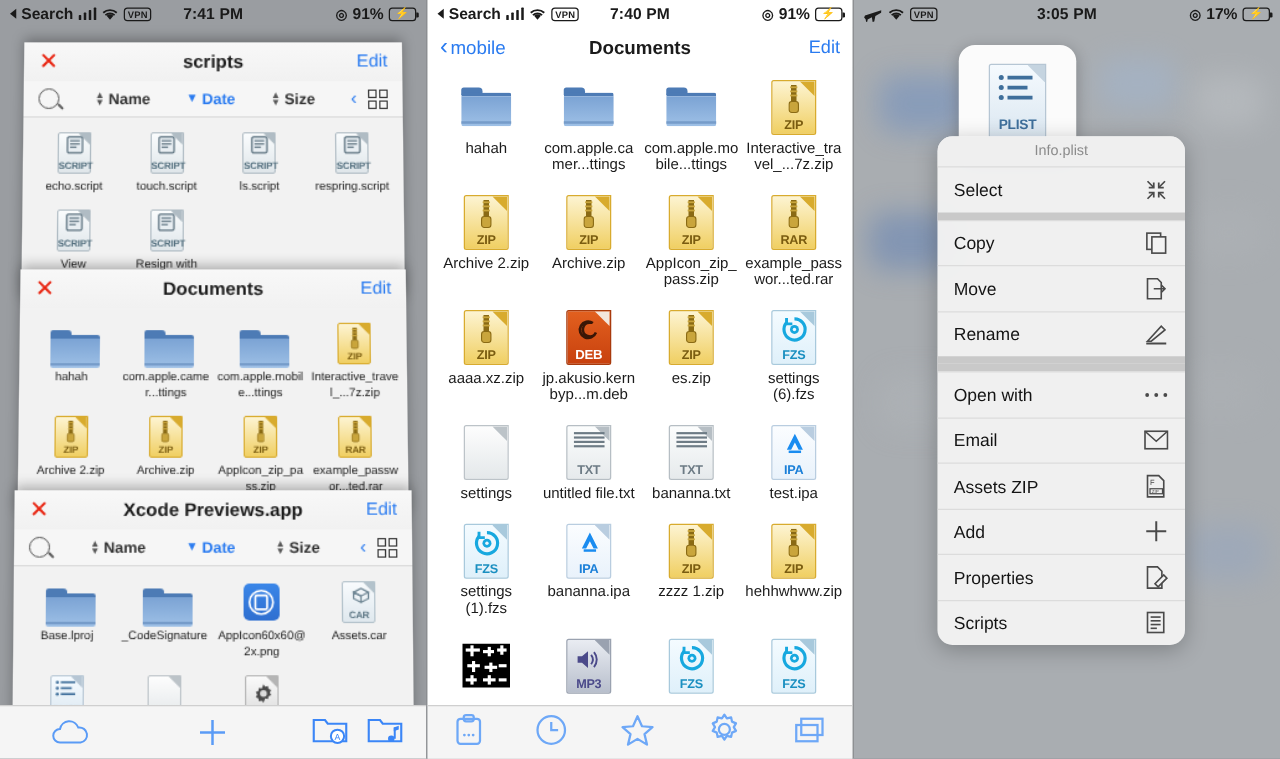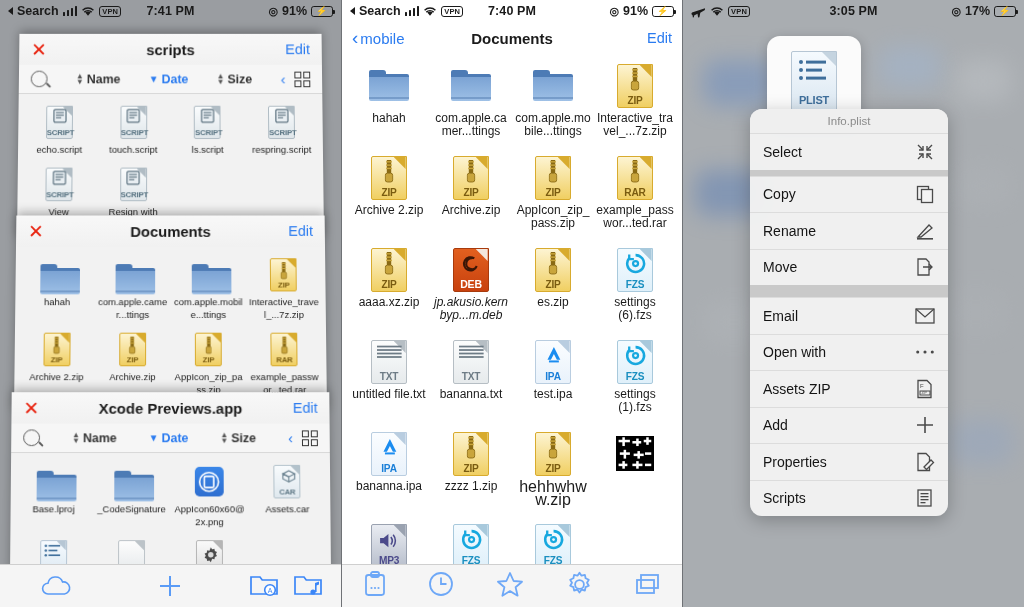--- a/index.html
+++ b/index.html
@@ -815,21 +815,21 @@
     <div class="fileitem">
       <div class="ico" style="width:44px;height:44px;">
         <div class="doc" style="width:35.2px;height:44px;background:linear-gradient(#e2601f,#c8410e);border:1px solid #a83a0c;">
           <div class="fold" style="width:11.88px;height:11.88px;background:#f3e6dc;clip-path:polygon(0 0,100% 100%,100% 0);"></div>
           <svg width="22" height="22" viewBox="0 0 20 20" style="position:absolute;left:5.720000000000001px;top:4.84px;">
             <path d="M13 4 a6 6 0 1 0 2.2 7 a5 5 0 1 1 -4-7.2" fill="none" stroke="#3a1606" stroke-width="1.9"></path>
           </svg>
           <div class="lbl" style="color:#fff;font-size:10.559999999999999px;">DEB</div>
         </div>
             </div>
-      <div class="fname" style="font-size:12px;font-style:italic;">jp.akusio.kernbyp...m.deb</div>
+      <div class="fname" style="font-size:12px;">jp.akusio.kernbyp...m.deb</div>
     </div>
     <div class="fileitem">
 
     <div class="ico" style="width:44px;height:44px;">
       <div class="doc" style="width:35.2px;height:44;background:linear-gradient(#fdf4d2,#f0cf62);border:1px solid #d8ab2e;height:44px;">
         <div class="fold" style="width:11.88px;height:11.88px;background:#d8ab2e;
              clip-path:polygon(0 0,100% 100%,100% 0);"></div>
         <svg width="8.8" height="24.200000000000003" viewBox="0 0 8 22" style="position:absolute;left:50%;top:3px;transform:translateX(-50%);">
            <rect x="2" y="0" width="4" height="12" fill="#8a6a14"></rect>
            <rect x="1.4" y="1" width="5.2" height="1.3" fill="#c9a53c"></rect>
@@ -851,20 +851,31 @@
         <svg width="21.119999999999997" height="21.119999999999997" viewBox="0 0 20 20" style="position:absolute;left:7.04px;top:4.4px;">
            <path d="M10 2 a8 8 0 1 1-6 2.8" fill="none" stroke="#17a8df" stroke-width="2.4"></path>
            <path d="M4 1.4 l0 4.4 l4.4 0" fill="none" stroke="#17a8df" stroke-width="2.2"></path>
            <circle cx="10" cy="10" r="3.4" fill="#17a8df"></circle>
                   <circle cx="10" cy="10" r="1.3" fill="#eaf6fd"></circle>
          </svg>
         <div class="lbl" style="color:#1a8fc0;font-size:10.120000000000001px;">FZS</div>
       </div>
     </div>
       <div class="fname" style="font-size:12px;">settings (6).fzs</div>
+    </div>
+    <div class="fileitem">
+
+    <div class="ico" style="width:44px;height:44px;">
+      <div class="doc" style="width:35.2px;height:44;background:linear-gradient(#fdfdfd,#e4e8ea);border:1px solid #bcc3c8;height:44px;">
+        <div class="fold" style="width:11.88px;height:11.88px;background:#bcc3c8;
+             clip-path:polygon(0 0,100% 100%,100% 0);"></div>
+
+      </div>
+    </div>
+      <div class="fname" style="font-size:12px;">settings</div>
     </div>
     <div class="fileitem">
 
     <div class="ico" style="width:44px;height:44px;">
       <div class="doc" style="width:35.2px;height:44;background:linear-gradient(#fcfdfd,#e6eaec);border:1px solid #b6bec4;height:44px;">
         <div class="fold" style="width:11.88px;height:11.88px;background:#b6bec4;
              clip-path:polygon(0 0,100% 100%,100% 0);"></div>
         <svg width="24.64" height="19.8" viewBox="0 0 24 18" style="position:absolute;left:4.84px;top:4.4px;">
            <g fill="#6d7b85">
                     <rect y="0" width="24" height="1.7"></rect>
@@ -971,21 +982,21 @@
         <svg width="8.8" height="24.200000000000003" viewBox="0 0 8 22" style="position:absolute;left:50%;top:3px;transform:translateX(-50%);">
            <rect x="2" y="0" width="4" height="12" fill="#8a6a14"></rect>
            <rect x="1.4" y="1" width="5.2" height="1.3" fill="#c9a53c"></rect>
            <rect x="1.4" y="4" width="5.2" height="1.3" fill="#c9a53c"></rect>
            <rect x="1.4" y="7" width="5.2" height="1.3" fill="#c9a53c"></rect>
            <rect x="0.6" y="12" width="6.8" height="8" rx="2" fill="#c9a53c" stroke="#8a6a14" stroke-width=".8"></rect>
          </svg>
         <div class="lbl" style="color:#7a5c10;font-size:10.120000000000001px;">ZIP</div>
       </div>
     </div>
-      <div class="fname" style="font-size:16px;">hehhwhww.zip</div>
+      <div class="fname" style="font-size:12px;">hehhwhww.zip</div>
     </div>
     <div class="fileitem">
       <div class="ico" style="width:44px;height:44px;">
         <div style="width:37.839999999999996px;height:35.2px;margin:3.52px auto;background:#000;position:relative;overflow:hidden;">
           <svg width="100%" height="100%" viewBox="0 0 30 28">
             <g fill="#fff">
               <rect x="2" y="3" width="9" height="2"></rect>
                     <rect x="5" y="1" width="2" height="7"></rect>
               <rect x="13" y="4" width="7" height="2"></rect>
                     <rect x="16" y="2" width="2" height="6"></rect>
@@ -1163,61 +1174,61 @@
       <span>Copy</span>
       <span class="gap"></span>
       <span class="ctx-ic">
               <svg width="20" height="20" viewBox="0 0 20 20">
                 <rect x="2.5" y="2.5" width="11" height="13" fill="none" stroke="#4a4a4a" stroke-width="1.3"></rect>
                 <rect x="6.5" y="5.5" width="11" height="13" fill="#f2f2f2" stroke="#4a4a4a" stroke-width="1.3"></rect>
               </svg>
             </span>
     </div>
     <div class="ctx-row">
+      <span>Move</span>
+      <span class="gap"></span>
+      <span class="ctx-ic">
+              <svg width="20" height="20" viewBox="0 0 20 20">
+                <path d="M3 2 h8 l3 3 v13 H3 Z" fill="none" stroke="#4a4a4a" stroke-width="1.3"></path>
+                <path d="M8 10 h9 m-3-3 3 3 -3 3" fill="none" stroke="#4a4a4a" stroke-width="1.3"></path>
+              </svg>
+            </span>
+    </div>
+    <div class="ctx-row">
       <span>Rename</span>
       <span class="gap"></span>
       <span class="ctx-ic">
               <svg width="20" height="20" viewBox="0 0 20 20">
                 <path d="M3 16 L14 4 l3 3 L6 16 Z" fill="none" stroke="#4a4a4a" stroke-width="1.3"></path>
                 <rect x="2" y="17" width="16" height="1.6" fill="#4a4a4a"></rect>
               </svg>
             </span>
     </div>
-    <div class="ctx-row">
-      <span>Move</span>
-      <span class="gap"></span>
-      <span class="ctx-ic">
-              <svg width="20" height="20" viewBox="0 0 20 20">
-                <path d="M3 2 h8 l3 3 v13 H3 Z" fill="none" stroke="#4a4a4a" stroke-width="1.3"></path>
-                <path d="M8 10 h9 m-3-3 3 3 -3 3" fill="none" stroke="#4a4a4a" stroke-width="1.3"></path>
-              </svg>
-            </span>
-    </div>
           <div class="ctx-sep"></div>
           <div class="ctx-sep"></div>
-    <div class="ctx-row">
-      <span>Email</span>
-      <span class="gap"></span>
-      <span class="ctx-ic">
-              <svg width="20" height="16" viewBox="0 0 20 16">
-                <rect x="1" y="1" width="18" height="14" fill="none" stroke="#4a4a4a" stroke-width="1.3"></rect>
-                <path d="M1 1 L10 9 L19 1" fill="none" stroke="#4a4a4a" stroke-width="1.3"></path>
-              </svg>
-            </span>
-    </div>
     <div class="ctx-row">
       <span>Open with</span>
       <span class="gap"></span>
       <span class="ctx-ic">
               <svg width="22" height="8" viewBox="0 0 22 8">
                 <g fill="#4a4a4a">
                   <circle cx="3" cy="4" r="1.7"></circle>
                   <circle cx="11" cy="4" r="1.7"></circle>
                   <circle cx="19" cy="4" r="1.7"></circle>
                 </g>
+              </svg>
+            </span>
+    </div>
+    <div class="ctx-row">
+      <span>Email</span>
+      <span class="gap"></span>
+      <span class="ctx-ic">
+              <svg width="20" height="16" viewBox="0 0 20 16">
+                <rect x="1" y="1" width="18" height="14" fill="none" stroke="#4a4a4a" stroke-width="1.3"></rect>
+                <path d="M1 1 L10 9 L19 1" fill="none" stroke="#4a4a4a" stroke-width="1.3"></path>
               </svg>
             </span>
     </div>
     <div class="ctx-row">
       <span>Assets ZIP</span>
       <span class="gap"></span>
       <span class="ctx-ic">
               <svg width="20" height="20" viewBox="0 0 20 20">
                 <path d="M3 1.5 h9 l4 4 V18.5 H3 Z" fill="none" stroke="#4a4a4a" stroke-width="1.3"></path>
                 <text x="5" y="9" font-size="6" fill="#4a4a4a" font-family="Liberation Sans">F</text>

